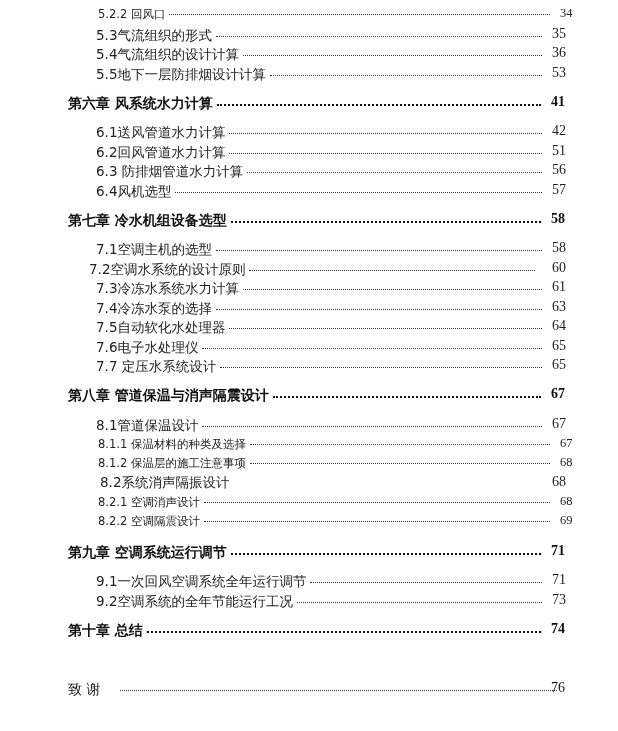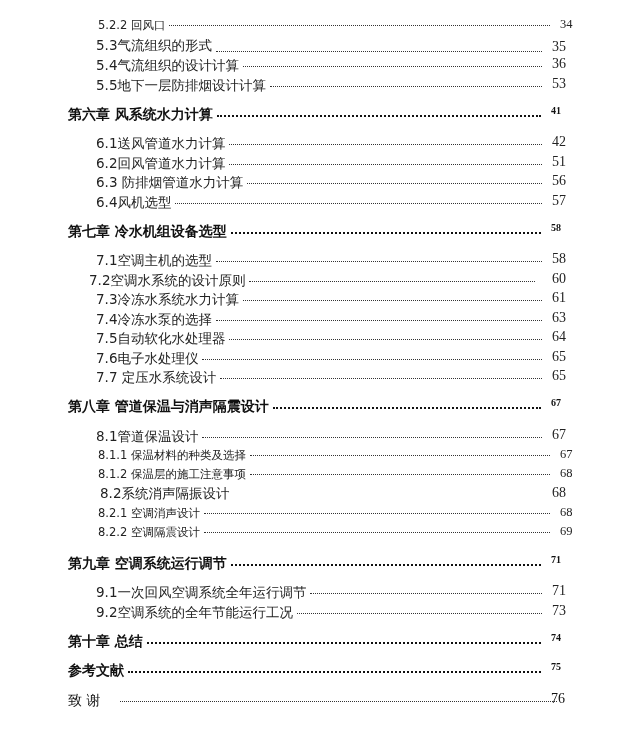--- a/index.html
+++ b/index.html
@@ -11,21 +11,21 @@
       width: 618px;
       height: 731px;
       position: relative;
       overflow: hidden;
       color: #111111;
       font-family: "DejaVu Sans", "Liberation Sans", sans-serif;
     }
     .toc {
       position: absolute;
       left: 0;
-      top: 11px;
+      top: 0;
       width: 618px;
       height: 634px;
     }
     .row {
       position: absolute;
       display: flex;
       align-items: baseline;
       white-space: nowrap;
     }
     .row .title {
@@ -56,21 +56,21 @@
       width: 480px;
       font-size: 14px;
       font-weight: bold;
     }
     .row.chapter .leader::after {
       border-bottom: 2px dotted #111;
       bottom: 2px;
     }
     .row.chapter .page {
       left: 483px;
-      font-size: 10px;
+      font-size: 14px;
       font-weight: bold;
     }
     
     .row.section {
       left: 96px;
       width: 436px;
       font-size: 13.5px;
       color: #222;
     }
     .row.section .page {
@@ -102,21 +102,21 @@
   </style>
 </head>
 <body>
 
 <div class="toc" id="toc">
     <div class="row sub" style="top: 6px;">
       <span class="title">5.2.2 回风口</span>
       <span class="leader" style="flex: 0 0 380.578px;"></span>
       <span class="page">34</span>
     </div>
-    <div class="row section" style="top: 26px; align-items: flex-end;">
+    <div class="row section" style="top: 26px;">
       <span class="title">5.3气流组织的形式</span>
       <span class="leader" style="flex: 0 0 326.016px;"></span>
       <span class="page">35</span>
     </div>
     <div class="row section" style="top: 45px;">
       <span class="title">5.4气流组织的设计计算</span>
       <span class="leader" style="flex: 0 0 299.016px;"></span>
       <span class="page">36</span>
     </div>
     <div class="row section" style="top: 65px;">
@@ -237,23 +237,18 @@
     <div class="row section" style="top: 592px;">
       <span class="title">9.2空调系统的全年节能运行工况</span>
       <span class="leader" style="flex: 0 0 245.016px;"></span>
       <span class="page">73</span>
     </div>
     <div class="row chapter" style="top: 621px;">
       <span class="title">第十章 总结</span>
       <span class="leader" style="flex: 0 0 394.125px;"></span>
       <span class="page">74</span>
     </div>
-    <div class="row chapter" style="top: 650px;">
-      <span class="title">参考文献</span>
-      <span class="leader" style="flex: 0 0 413px;"></span>
-      <span class="page">75</span>
-    </div>
     <div class="row plain" style="top: 680px;">
       <span class="title">致 谢</span>
       <span class="leader" style="flex: 0 0 436.547px;"></span>
       <span class="page">76</span>
     </div>
   </div>
 
 </body></html>

